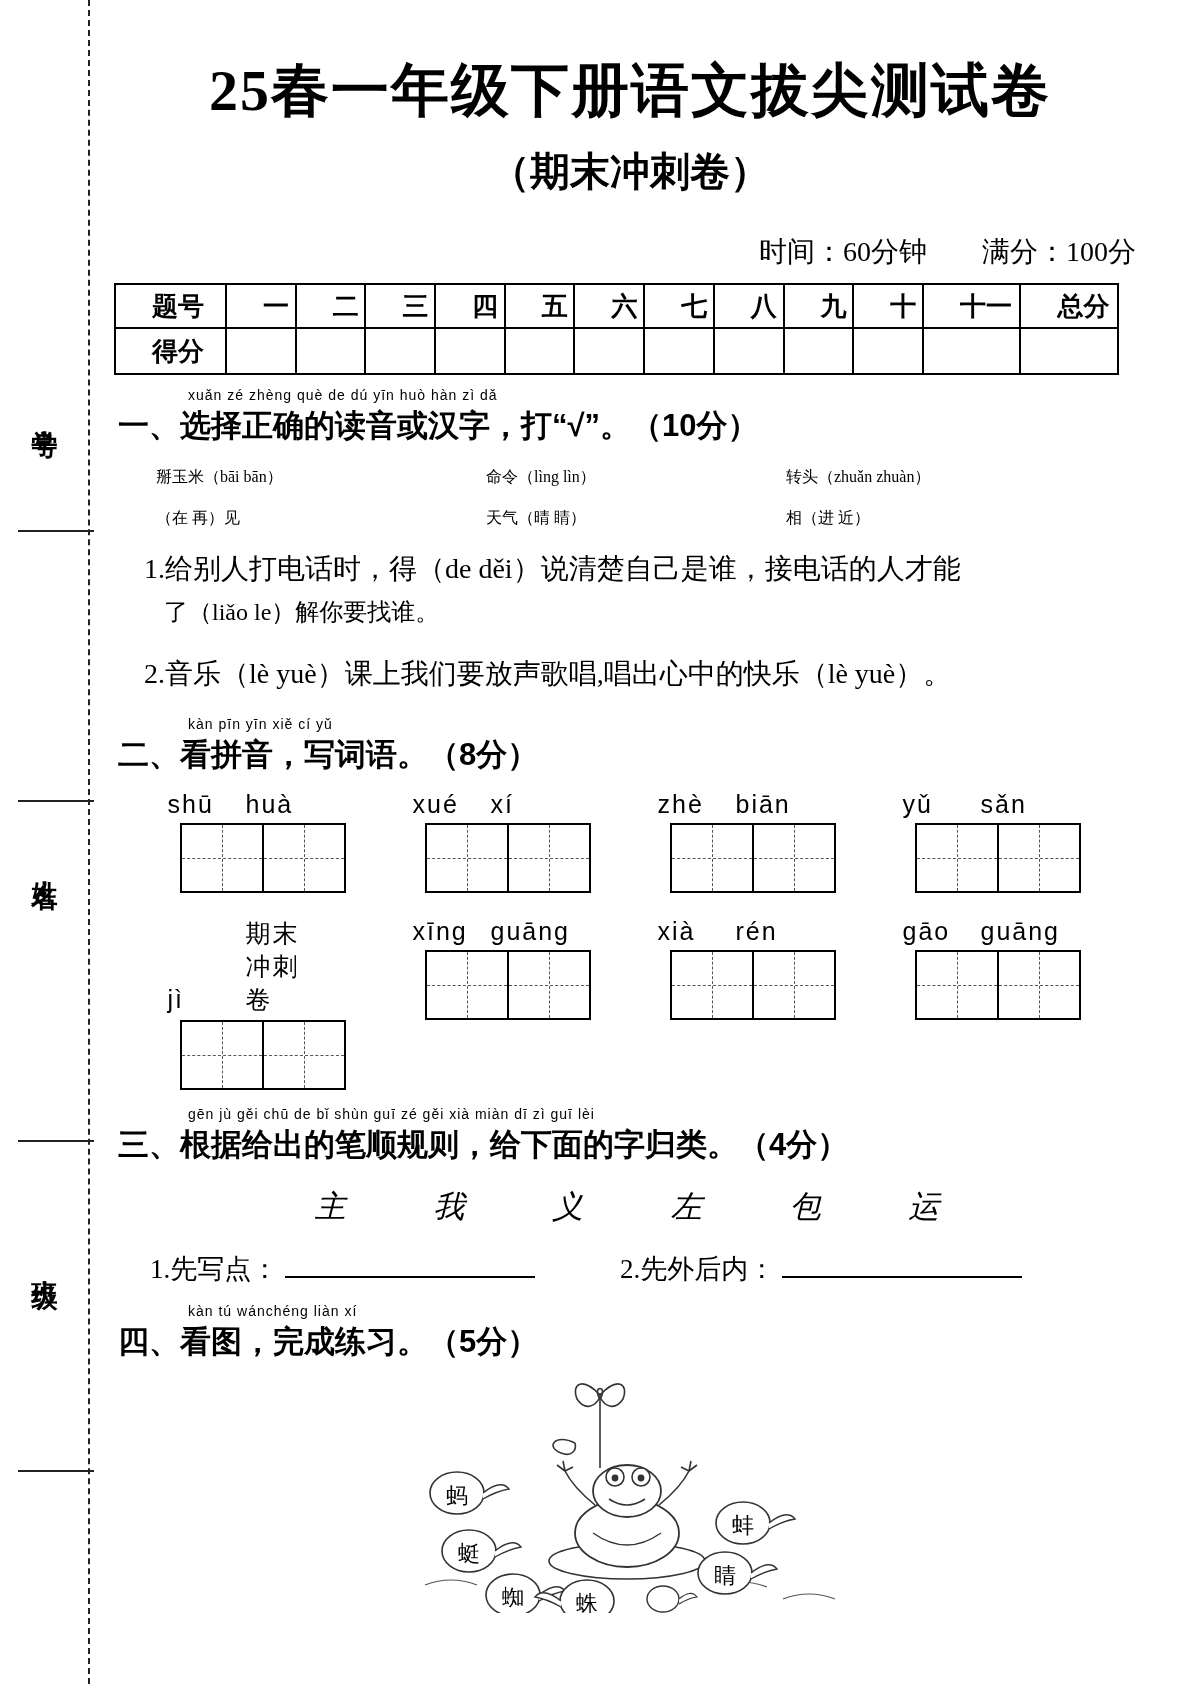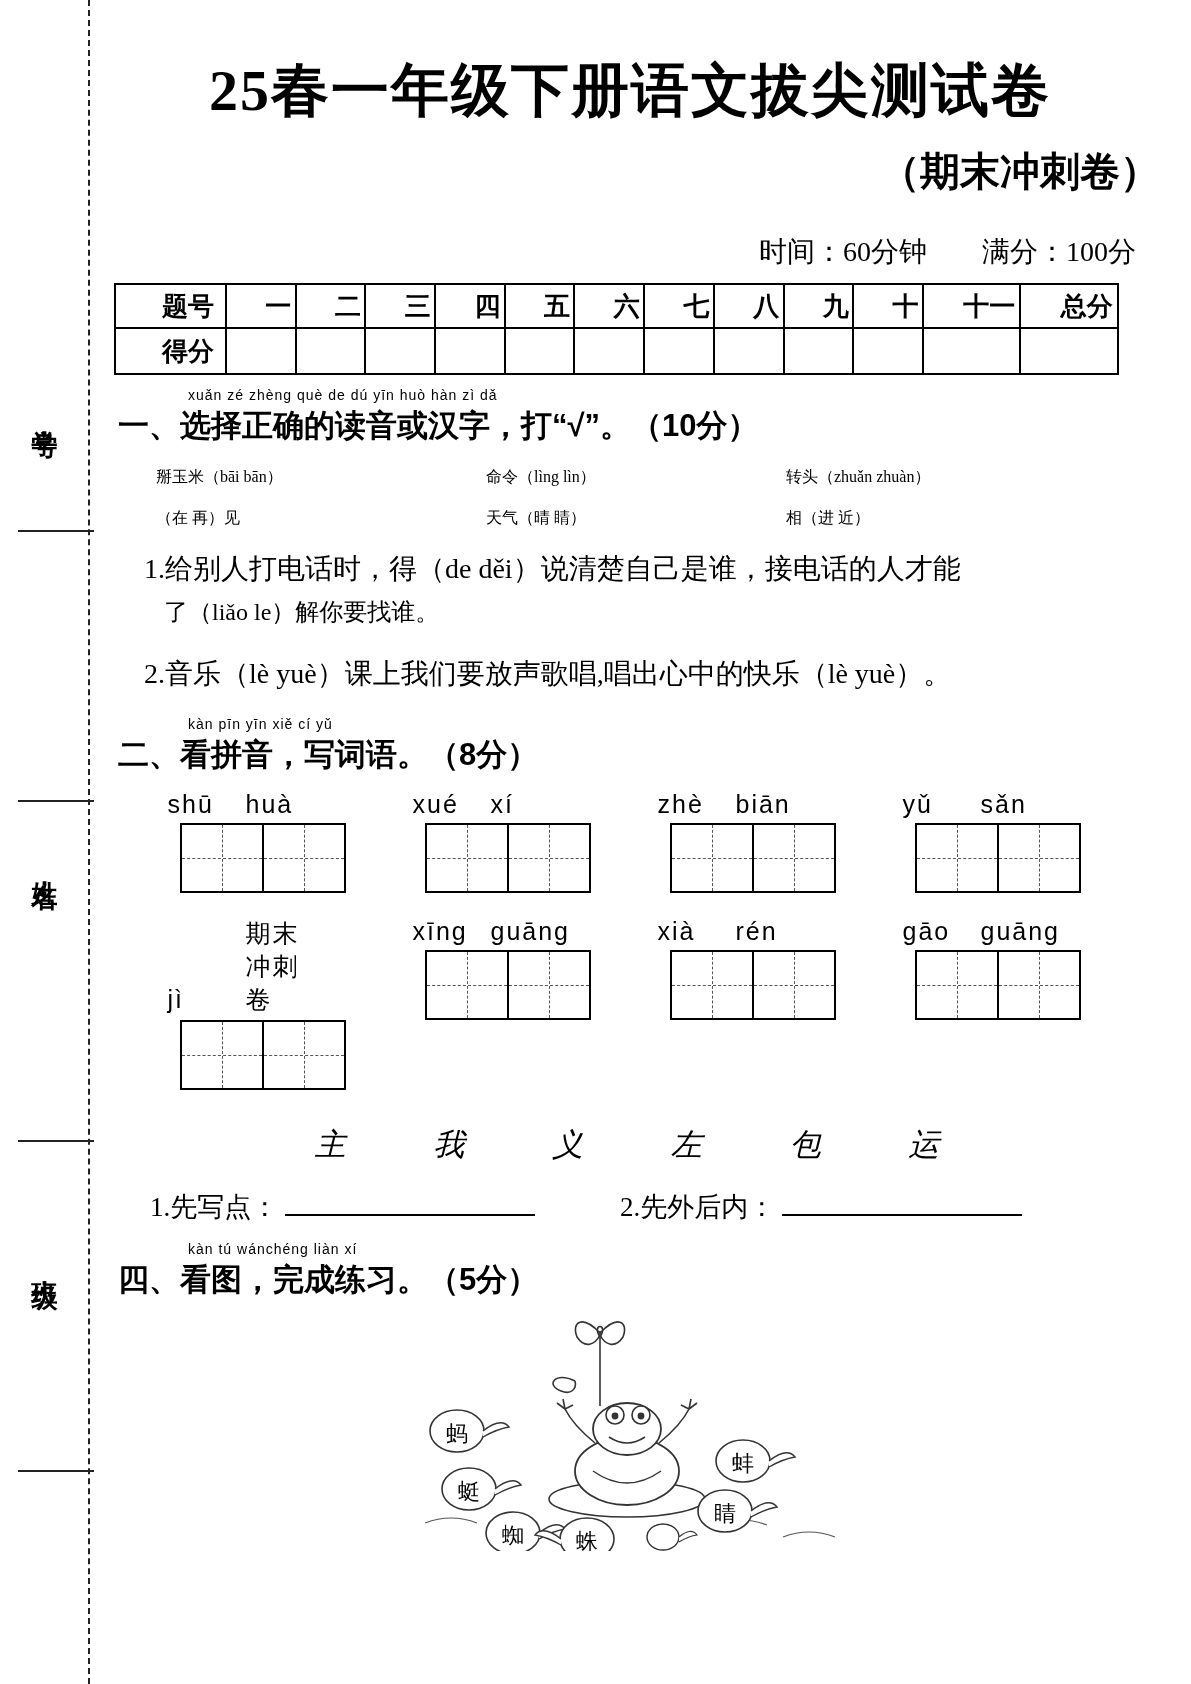--- a/index.html
+++ b/index.html
@@ -46,21 +46,21 @@
 
   h1.title{
     text-align:center;
     font-family:"Liberation Serif", serif;
     font-weight:bold;
     font-size:58px;
     margin:52px 0 0 0;
     letter-spacing:2px;
   }
   h2.subtitle{
-    text-align:right;
+    text-align:center;
     font-family:"Liberation Serif", serif;
     font-weight:bold;
     font-size:40px;
     margin:14px 0 0 0;
   }
   .timeline{
     margin-top:34px;
     text-align:right;
     padding-right:24px;
     font-size:28px;
@@ -70,21 +70,21 @@
 
   table.score{
     margin-top:12px;
     border-collapse:collapse;
     width:1005px;
     margin-left:14px;
   }
   table.score td{
     border:2px solid #000;
     height:40px;
-    text-align:center;
+    text-align:left;
     font-size:26px;
     font-family:"Liberation Serif", serif;
     font-weight:bold;
     padding-left:36px;
   }
   table.score td.lbl{width:72px;}
   table.score tr.empty td{height:42px;}
 
   
   .sec{position:relative;margin-top:30px;}
@@ -316,20 +316,24 @@
           </div>
           <div class="tian">
               <div class="c"></div>
               <div class="c"></div>
             </div>
         </div>
       </div>
     </div>
 
     <div class="sec" style="margin-top:34px;">
+      <div class="sec-head">
+        <span class="pinyin-over" style="left:88px;top:-18px;">gēn jù  gěi chū de bǐ shùn guī zé      gěi xià miàn dī  zì  guī  lèi</span>
+        <span>三、根据给出的笔顺规则，给下面的字归类。（4分）</span>
+      </div>
 
       <div class="charline">
         <span>主</span>
         <span>我</span>
         <span>义</span>
         <span>左</span>
         <span>包</span>
         <span>运</span>
       </div>
 

